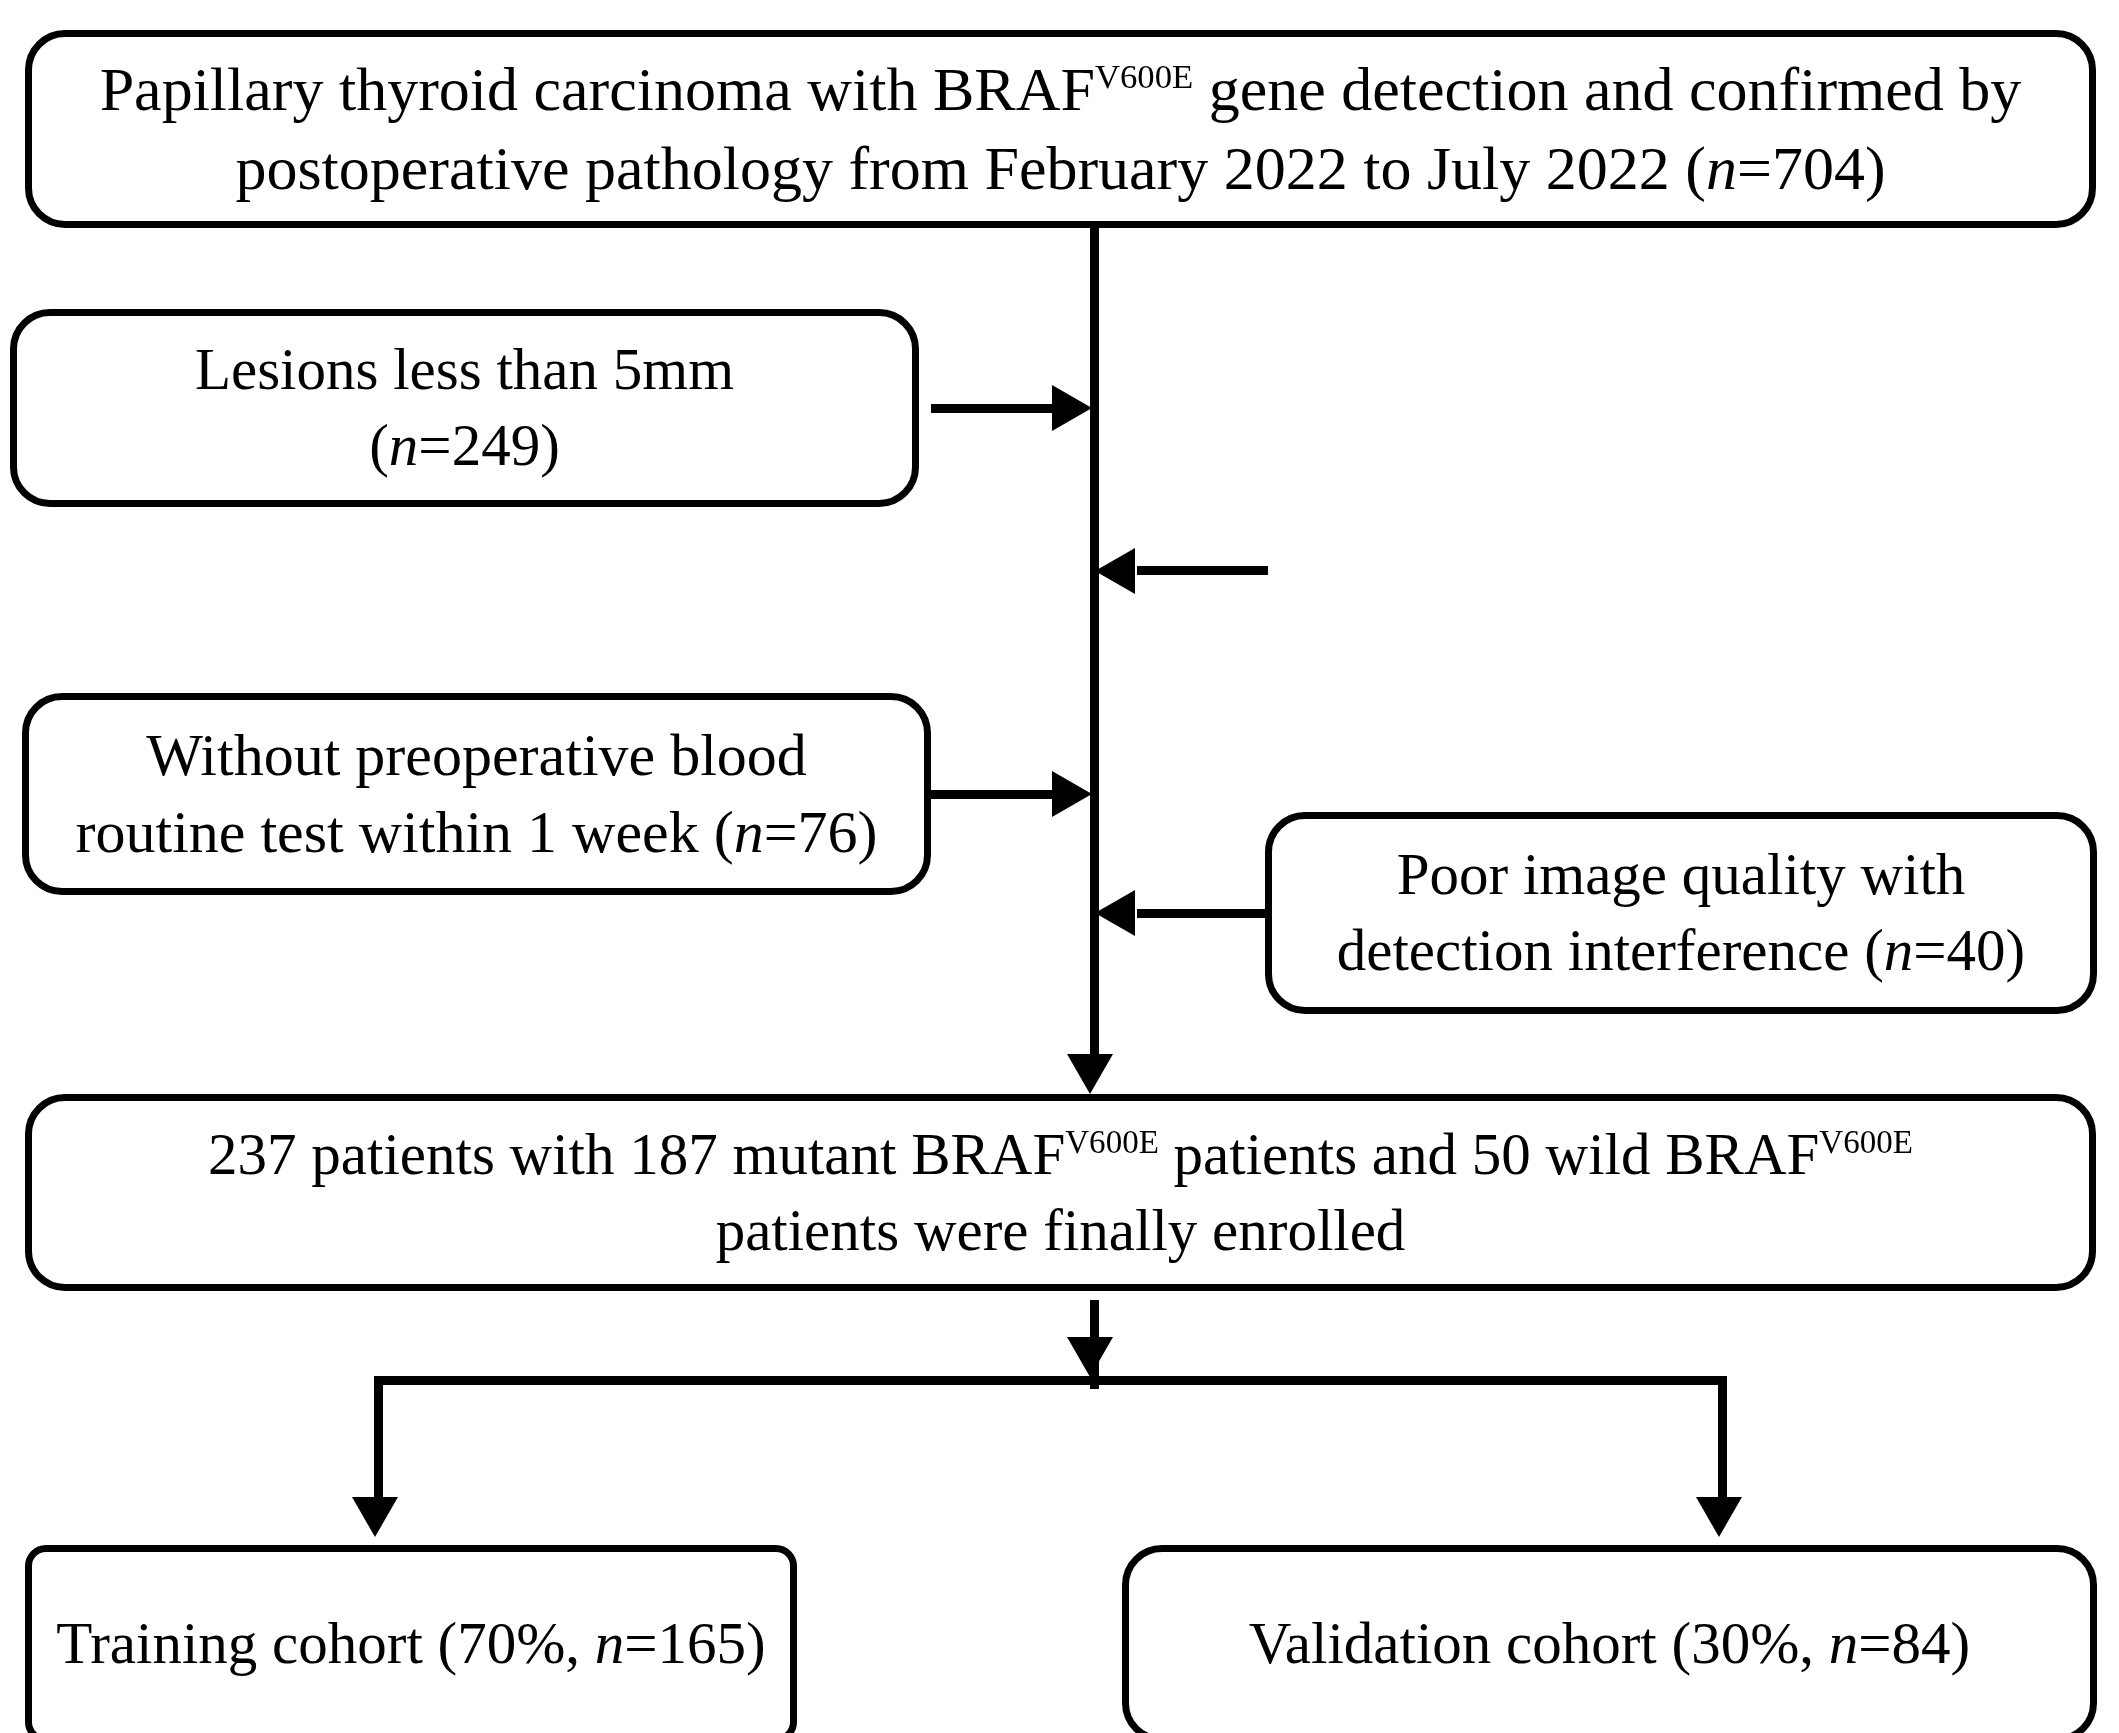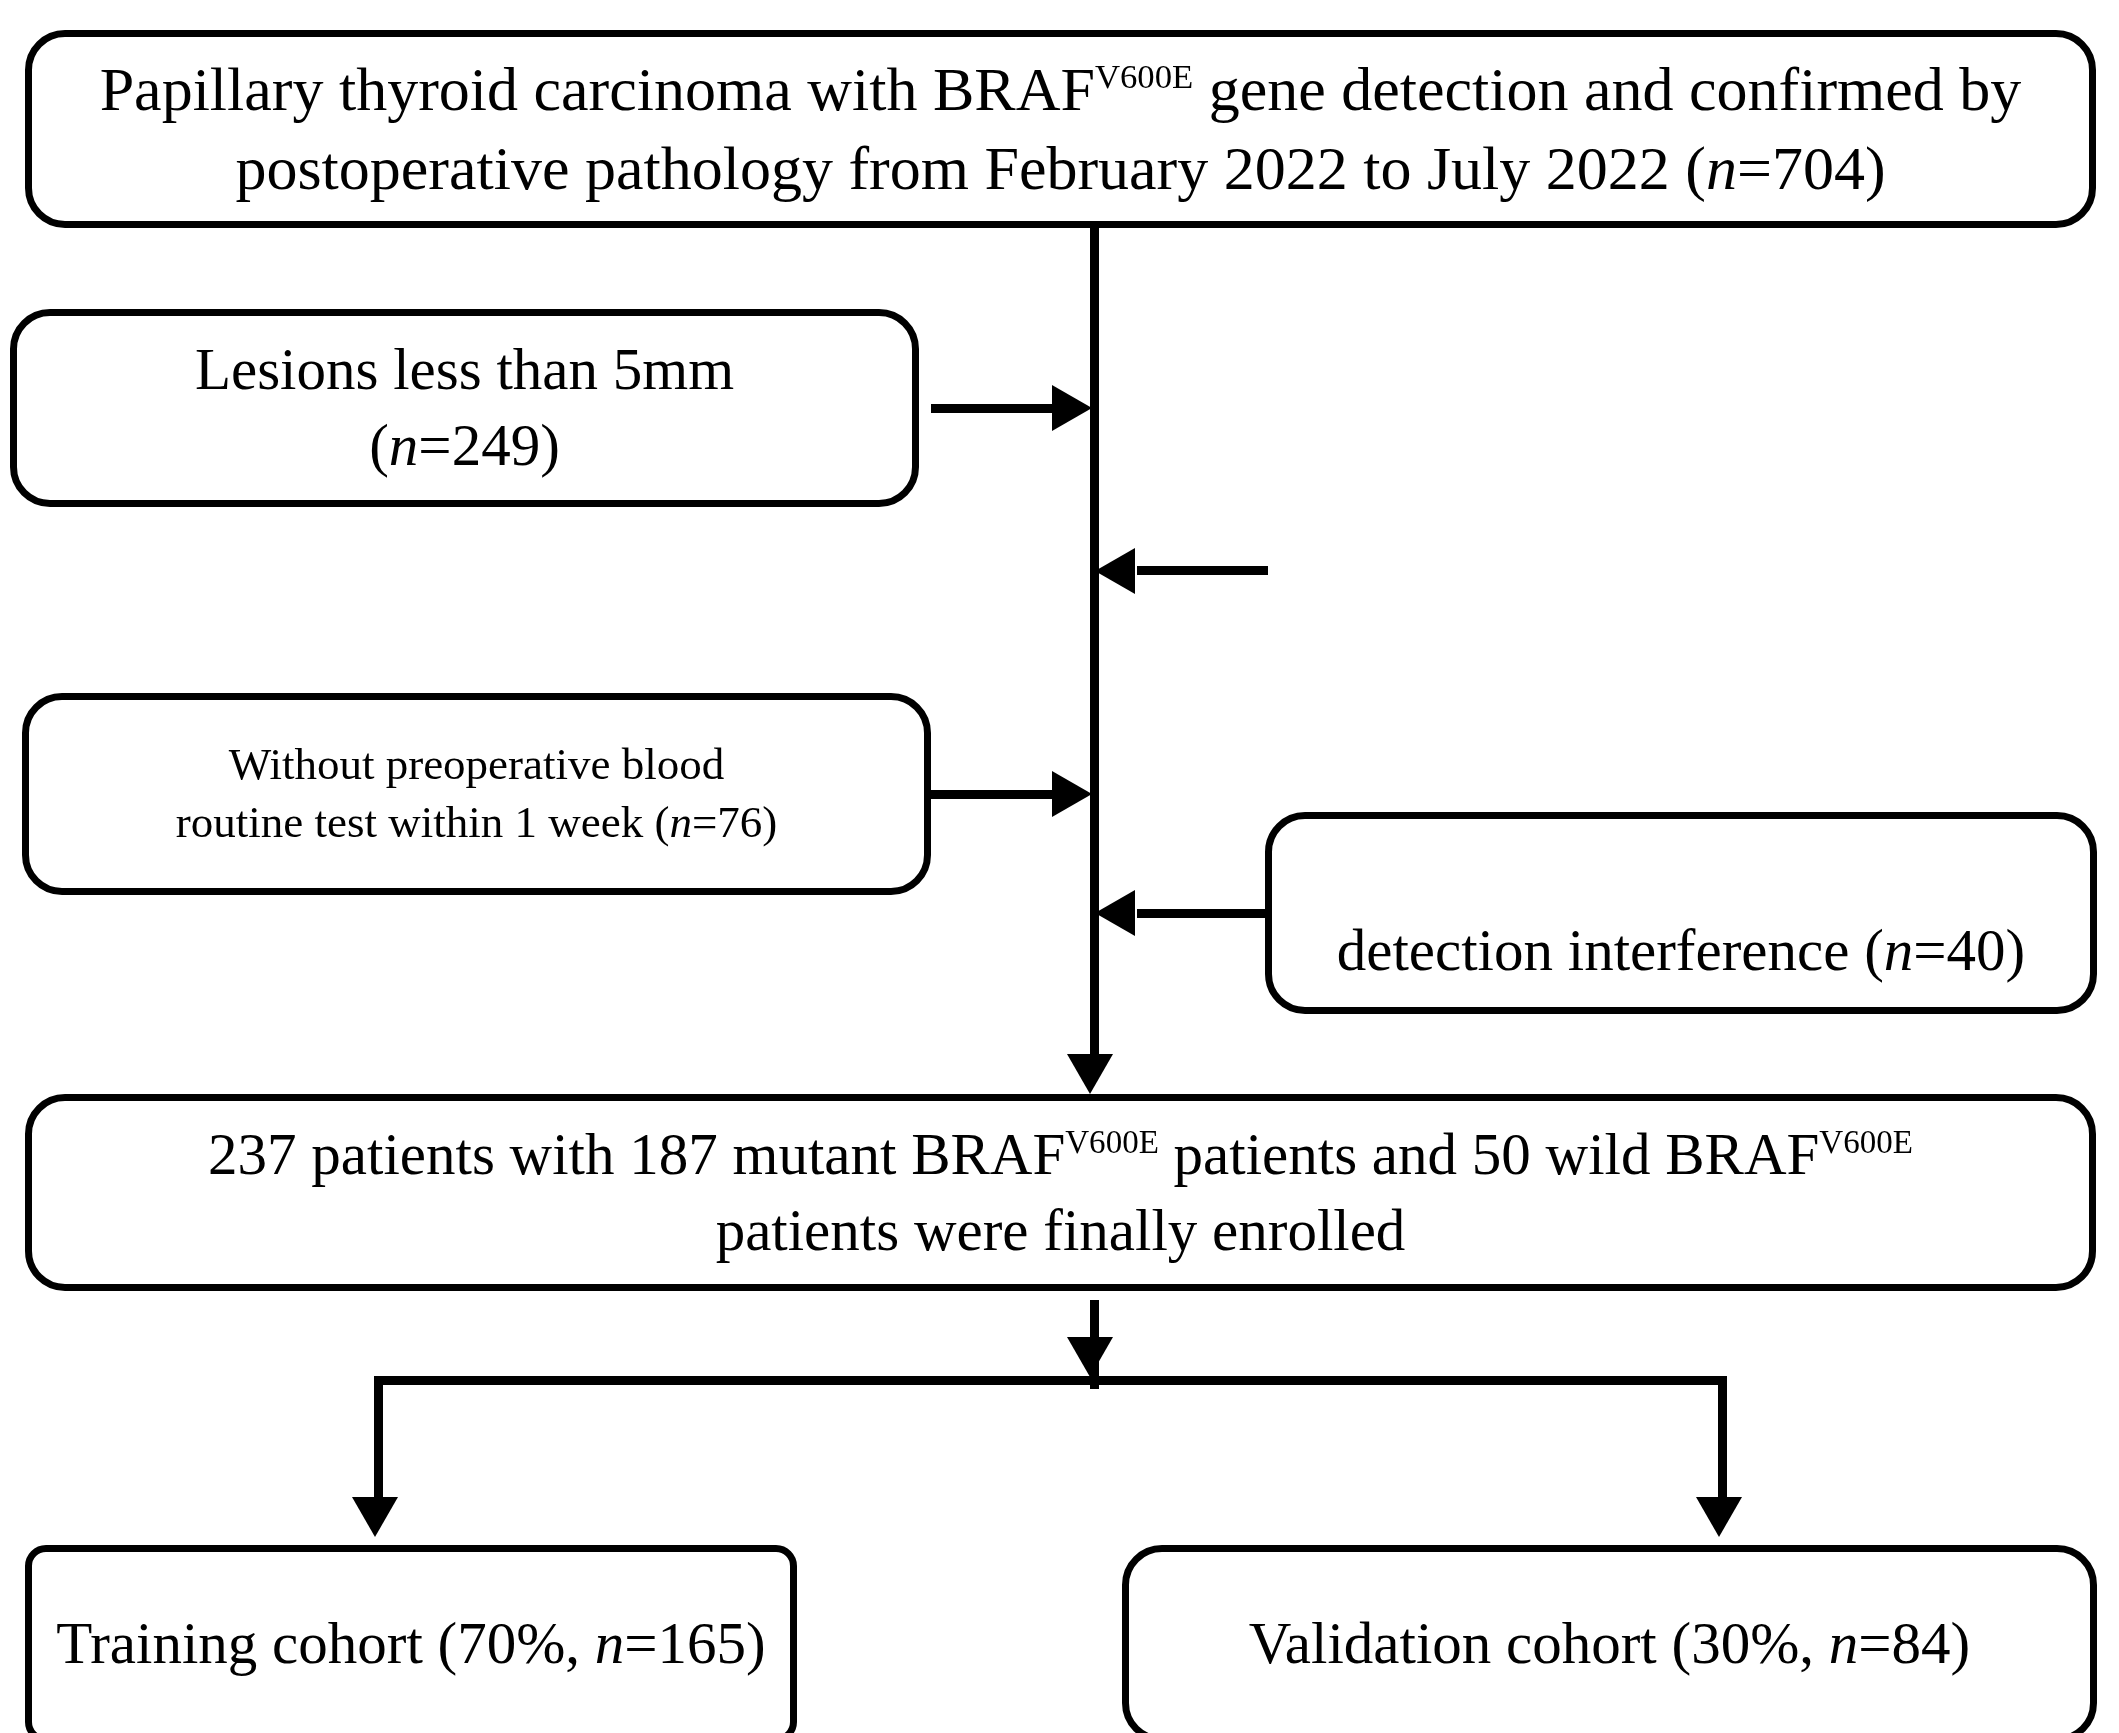--- a/index.html
+++ b/index.html
@@ -41,21 +41,21 @@
     line-height: 0;
   }
   em.nital {
     font-style: italic;
   }
 
   
   #node-source   { left: 25px;   top: 18px;   width: 2071px; height: 198px; font-size: 62px; }
   #node-excl-lesion { left: 10px; top: 297px; width: 909px;  height: 198px; font-size: 59px; }
   #node-excl-ct  { left: 1265px; top: 457px;  width: 832px;  height: 202px; font-size: 59px; }
-  #node-excl-blood { left: 22px; top: 681px;  width: 909px;  height: 202px; font-size: 45px; }
+  #node-excl-blood { left: 22px; top: 681px;  width: 909px;  height: 202px; font-size: 60px; }
   #node-excl-artifact { left: 1265px; top: 800px; width: 832px; height: 202px; font-size: 59px; }
   #node-enrolled { left: 25px;   top: 1082px; width: 2071px; height: 197px; font-size: 59px; }
   #node-training { left: 25px;   top: 1533px; width: 772px;  height: 198px; font-size: 59px; border-radius: 21px; }
   #node-validation { left: 1122px; top: 1533px; width: 975px; height: 198px; font-size: 59px; }
 
   
   .line-v, .line-h {
     position: absolute;
     background: #000000;
     z-index: 1;
@@ -126,21 +126,21 @@
   <div class="node" id="node-excl-lesion">
     <span class="txt"><span>Lesions less than 5mm</span><br><span>(</span><em class="nital">n</em><span>=249)</span></span>
   </div>
 
 
   <div class="node" id="node-excl-blood">
     <span class="txt"><span>Without preoperative blood</span><br><span>routine test within 1 week (</span><em class="nital">n</em><span>=76)</span></span>
   </div>
 
   <div class="node" id="node-excl-artifact">
-    <span class="txt"><br><span>detection interference (</span><em class="nital">n</em><span>=40)</span></span>
+    <span class="txt"><span>Poor image quality  with</span><br><span>detection interference (</span><em class="nital">n</em><span>=40)</span></span>
   </div>
 
   <div class="node" id="node-enrolled">
     <span class="txt"><span>237 patients with 187 mutant BRAF</span><sup>V600E</sup><span> patients and 50 wild BRAF</span><sup>V600E</sup><br><span>patients were finally enrolled</span></span>
   </div>
 
   <div class="node" id="node-training">
     <span class="txt"><span>Training cohort (70%, </span><em class="nital">n</em><span>=165)</span></span>
   </div>
 

